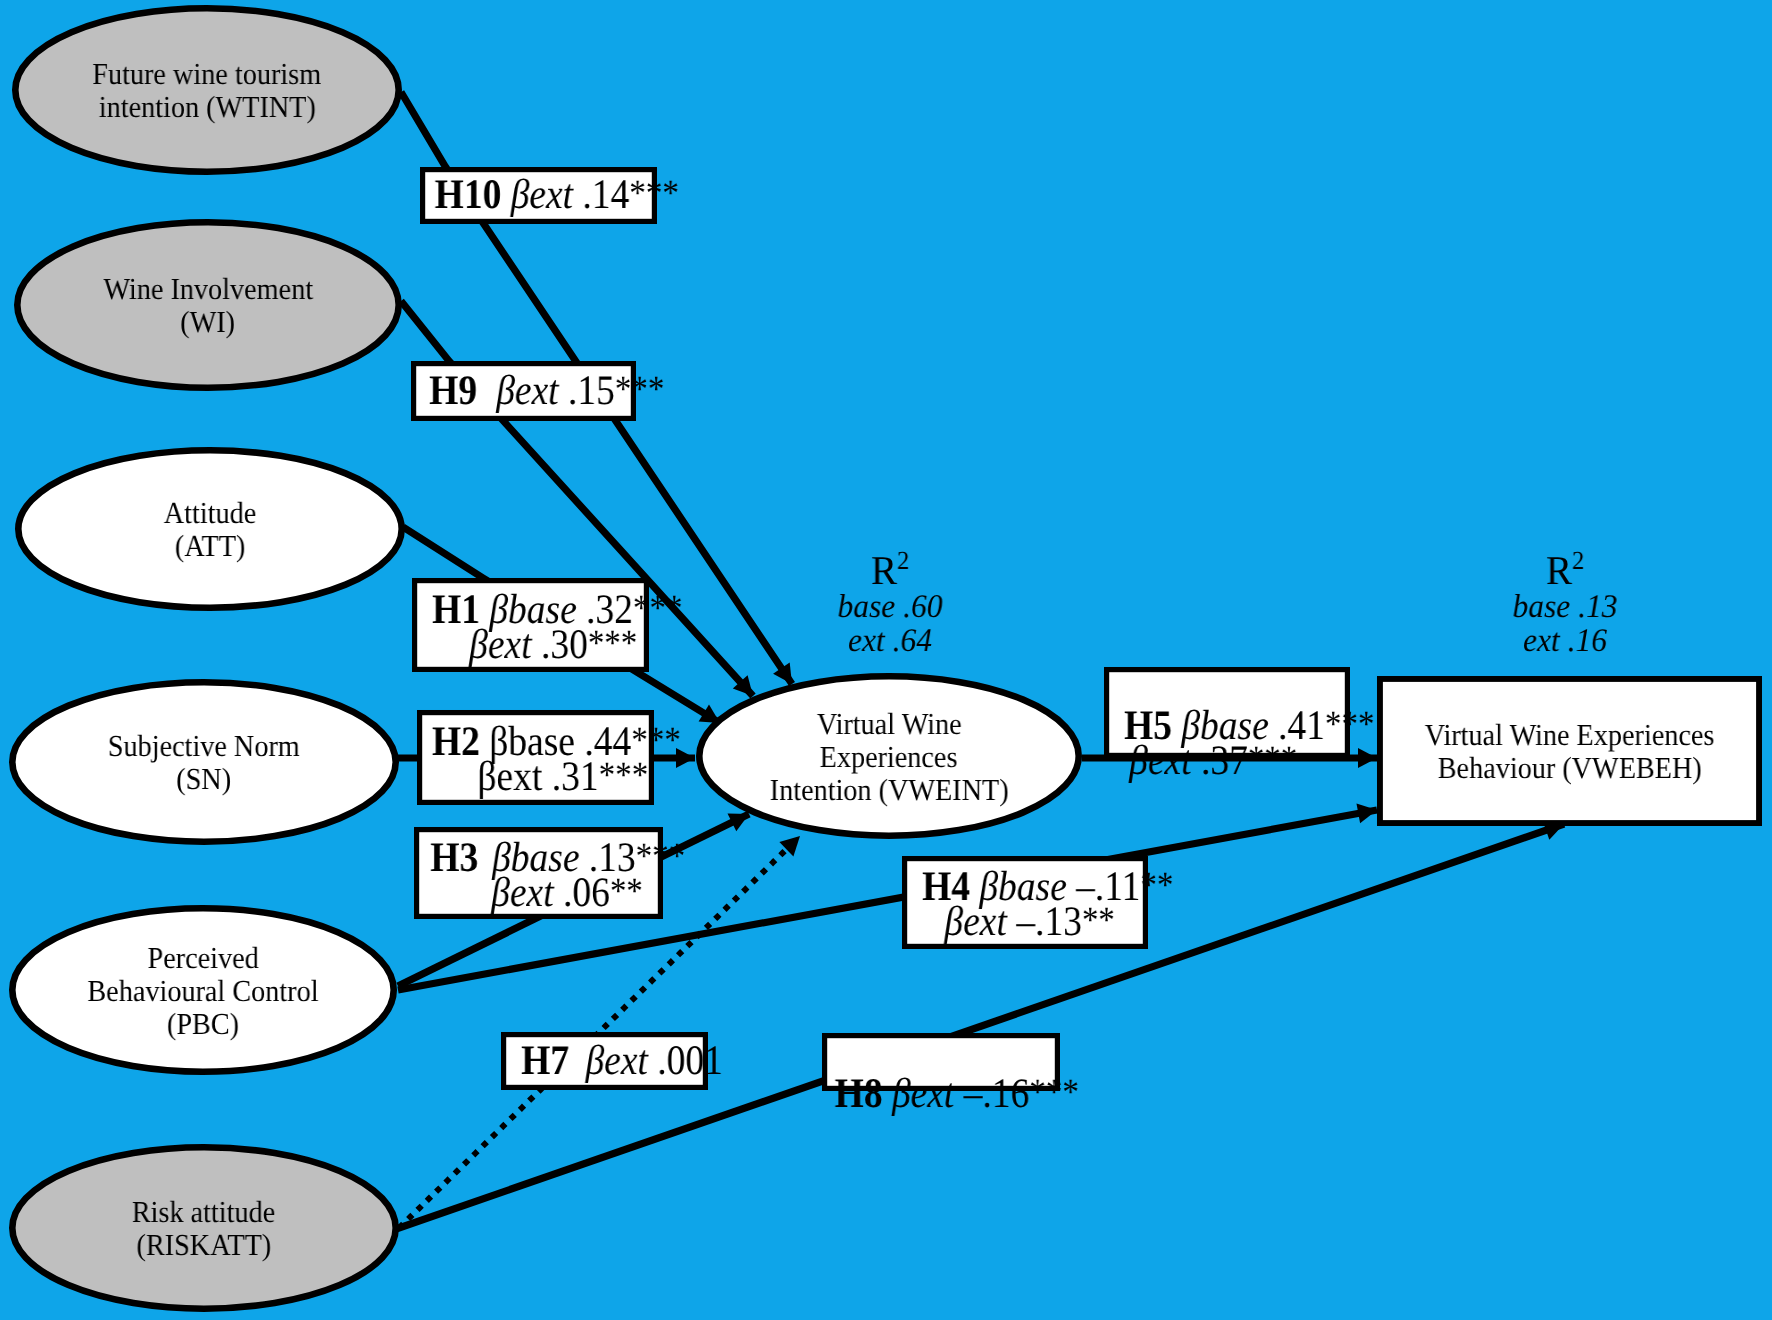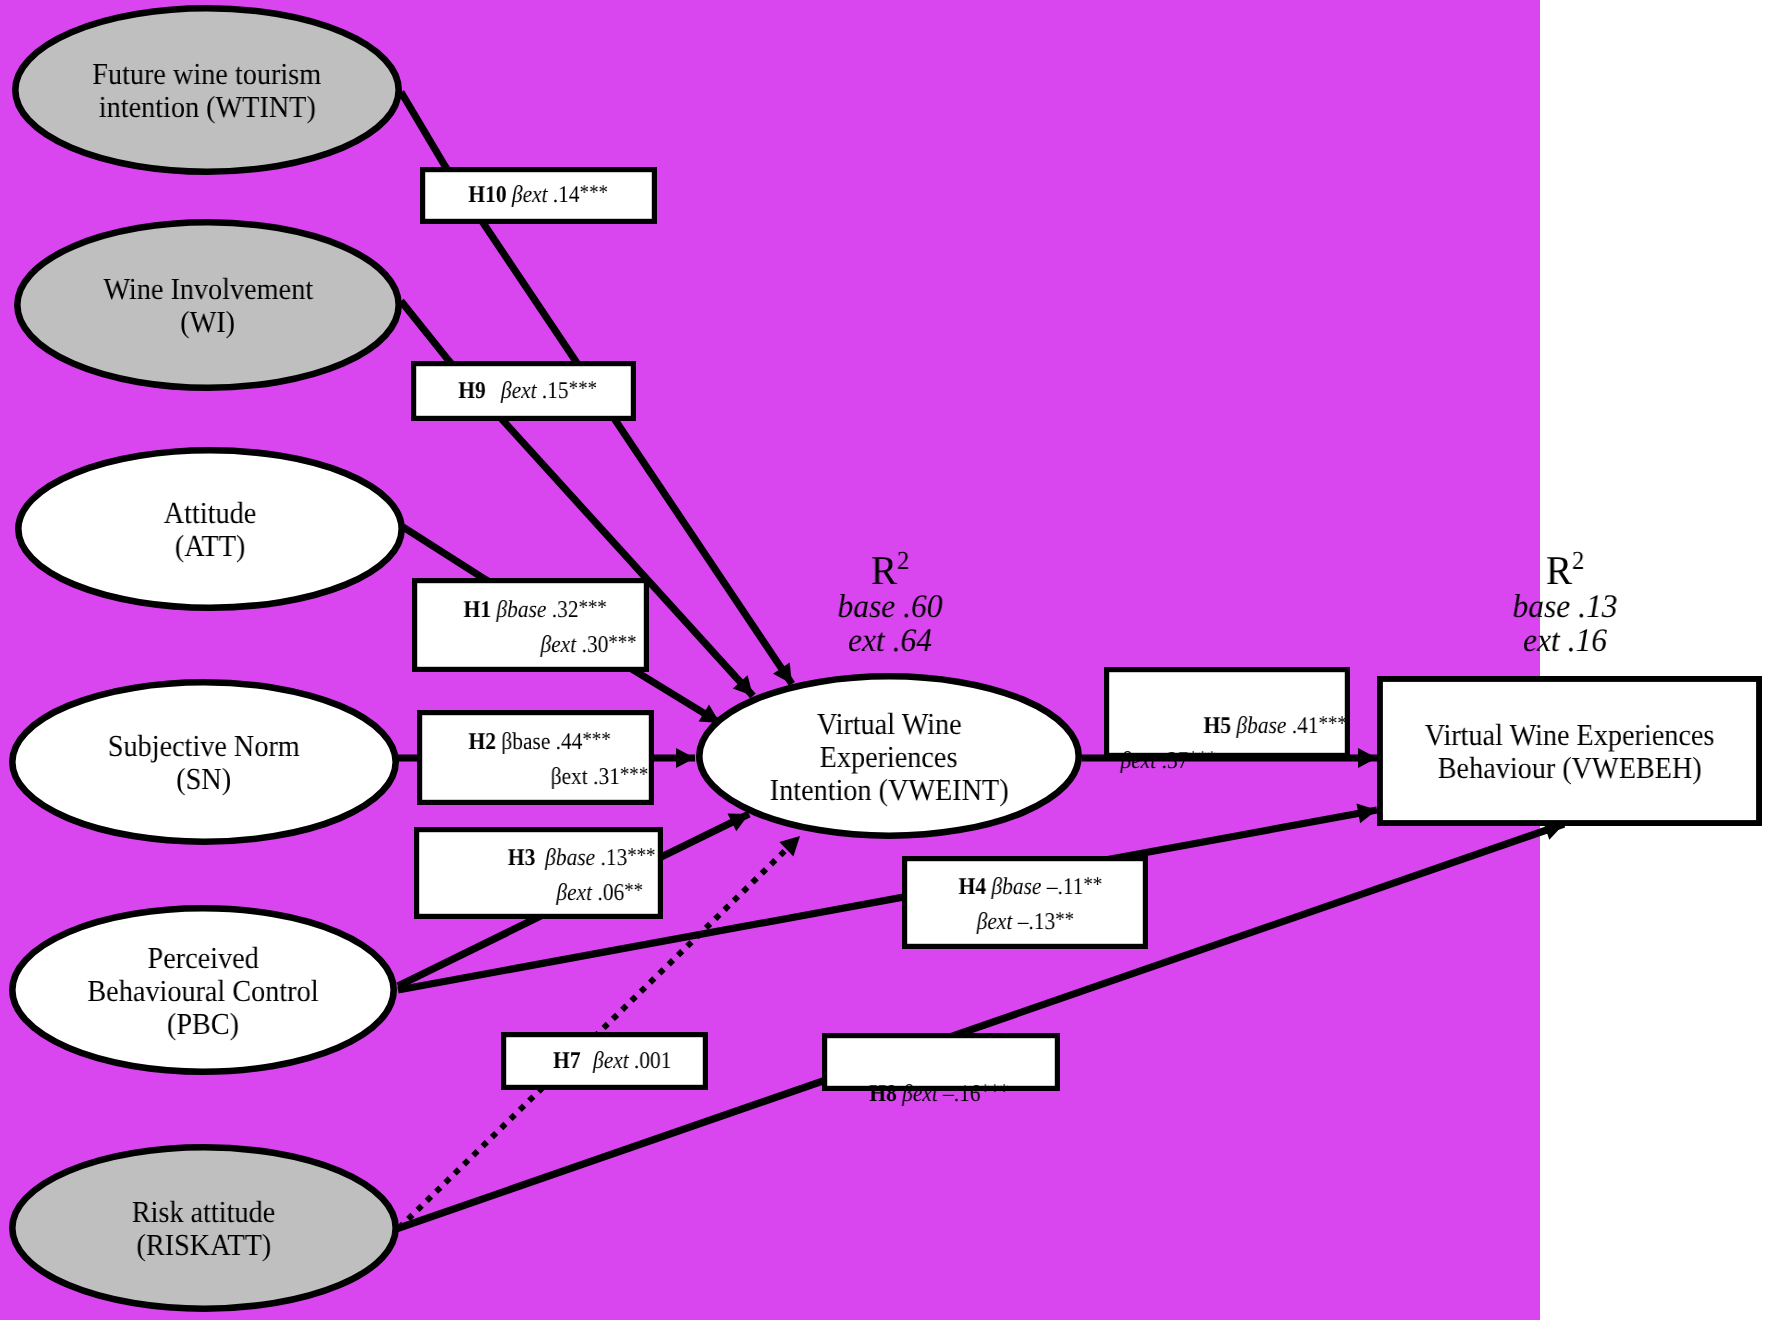--- a/index.html
+++ b/index.html
@@ -1,31 +1,31 @@
 <!DOCTYPE html>
 <html><head>
 <meta charset="utf-8">
 <title>Structural path model</title>
 <style>
   html,body{margin:0;padding:0;background:#ffffff;}
   body{width:1772px;height:1320px;overflow:hidden;
        font-family:"Liberation Serif","DejaVu Serif",serif;}
-  #stage{position:relative;width:1540px;height:1320px;background:#d946ef;}
+  #stage{position:relative;width:1772px;height:1320px;background:#0ea5e9;}
   svg#scene{display:block;position:absolute;left:0;top:0;}
 
   
   .txt{position:absolute;text-align:center;color:#000;white-space:nowrap;
        -webkit-font-smoothing:antialiased;text-rendering:geometricPrecision;}
   .txt > div{white-space:nowrap;}
   .sx{display:inline-block;transform-origin:center center;will-change:transform;}
 
   .node-label{font-size:30.5px;line-height:33px;}
   .node-label .sx{transform:scaleX(0.925);}
 
-  .edge-label{font-size:24px;line-height:35px;}
+  .edge-label{font-size:42px;line-height:35px;}
   .edge-label .sx{transform:scaleX(0.893);}
   .edge-label .h{font-weight:bold;}
   .edge-label .b{font-style:italic;}
   .edge-label .bn{font-style:normal;}
   .edge-label .v{font-style:normal;}
   .edge-label .st{font-style:normal;font-size:0.88em;position:relative;top:-3.4px;}
   .edge-label .gap{display:inline-block;width:8px;}
 
   .r2{font-size:33px;line-height:34px;font-style:italic;}
   .r2 .sx{transform:scaleX(0.955);}
@@ -130,21 +130,21 @@
       <div style="text-align: center;"><span class="sx"><span class="h">H10</span> <span class="b">βext</span> <span class="v">.14</span><span class="st">***</span></span></div>
     </div>
     <div class="txt edge-label" style="left: 415px; top: 373.5px; width: 225px;">
       <div style="text-align: center;"><span class="sx"><span class="h">H9</span> <span class="gap" style="width:11px"></span><span class="b">βext</span> <span class="v">.15</span><span class="st">***</span></span></div>
     </div>
     <div class="txt edge-label" style="left: 417px; top: 592.7px; width: 237px;">
       <div style="text-align: center;"><span class="sx"><span class="h">H1</span> <span class="b">βbase</span> <span class="v">.32</span><span class="st">***</span></span></div>
       <div style="text-align: right; padding-right: 17.12px;"><span class="sx" style="transform-origin: right center;"><span class="b">βext</span> <span class="v">.30</span><span class="st">***</span></span></div>
     </div>
     <div class="txt edge-label" style="left: 417px; top: 725.2px; width: 237px;">
-      <div style="text-align: center; padding-left: 8px;"><span class="sx"><span class="h">H2</span> <span class="bn">βbase</span> <span class="v">.44</span><span class="st">***</span></span></div>
+      <div style="text-align: center;"><span class="sx"><span class="h">H2</span> <span class="bn">βbase</span> <span class="v">.44</span><span class="st">***</span></span></div>
       <div style="text-align: right; padding-right: 6px;"><span class="sx" style="transform-origin: right center;"><span class="bn">βext</span> <span class="v">.31</span><span class="st">***</span></span></div>
     </div>
     <div class="txt edge-label" style="left: 415px; top: 840.7px; width: 249px;">
       <div style="text-align: right;"><span class="sx"><span class="h">H3</span> <span class="gap" style="width:5px"></span><span class="b">βbase</span> <span class="v">.13</span><span class="st">***</span></span></div>
       <div style="text-align: right; padding-right: 20.88px;"><span class="sx" style="transform-origin: right center;"><span class="b">βext</span> <span class="v">.06</span><span class="st">**</span></span></div>
     </div>
     <div class="txt edge-label" style="left: 907px; top: 870.2px; width: 246px;">
       <div style="text-align: center;"><span class="sx"><span class="h">H4</span> <span class="b">βbase</span> <span class="v">–.11</span><span class="st">**</span></span></div>
       <div style="text-align: center; padding-right: 21.25px;"><span class="sx" style="transform-origin: right center;"><span class="b">βext</span> <span class="v">–.13</span><span class="st">**</span></span></div>
     </div>

